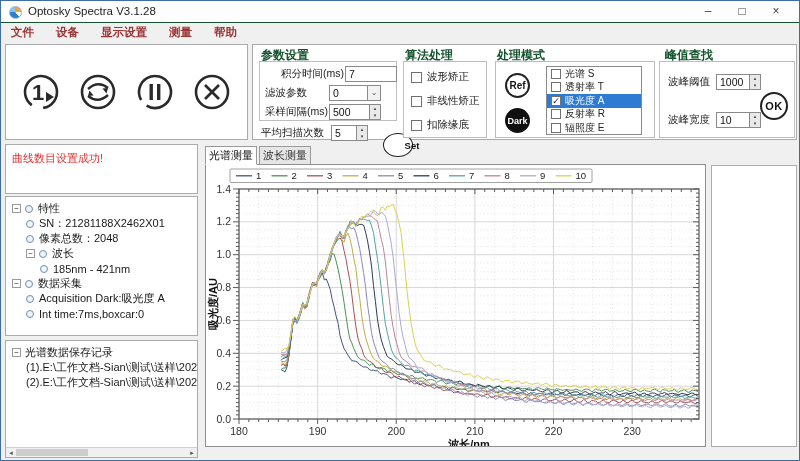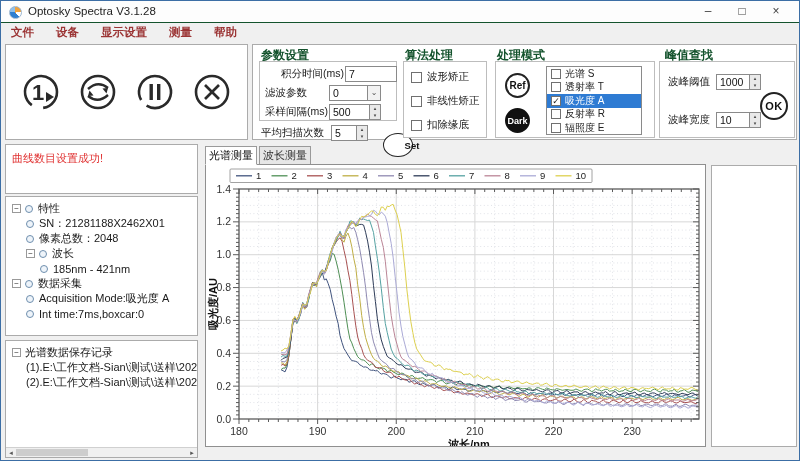--- a/index.html
+++ b/index.html
@@ -234,21 +234,21 @@
         <span class="tcirc"></span>
         <span>185nm - 421nm</span>
       </div>
       <div class="trow" style="padding-left: 6px;">
         <span class="tbox">−</span>
         <span class="tcirc"></span>
         <span>数据采集</span>
       </div>
       <div class="trow" style="padding-left: 20px;">
         <span class="tcirc"></span>
-        <span>Acquisition Mode:吸光度 A</span>
+        <span>Acquisition Dark:吸光度 A</span>
       </div>
       <div class="trow" style="padding-left: 20px;">
         <span class="tcirc"></span>
         <span>Int time:7ms,boxcar:0</span>
       </div>
     </div>
   <div class="panel treepanel2" id="save-tree" style="padding-top:4px;">
     <div class="hscroll">
       <span class="harrow" style="left:0;">◂</span>
       <span class="hthumb"></span>

